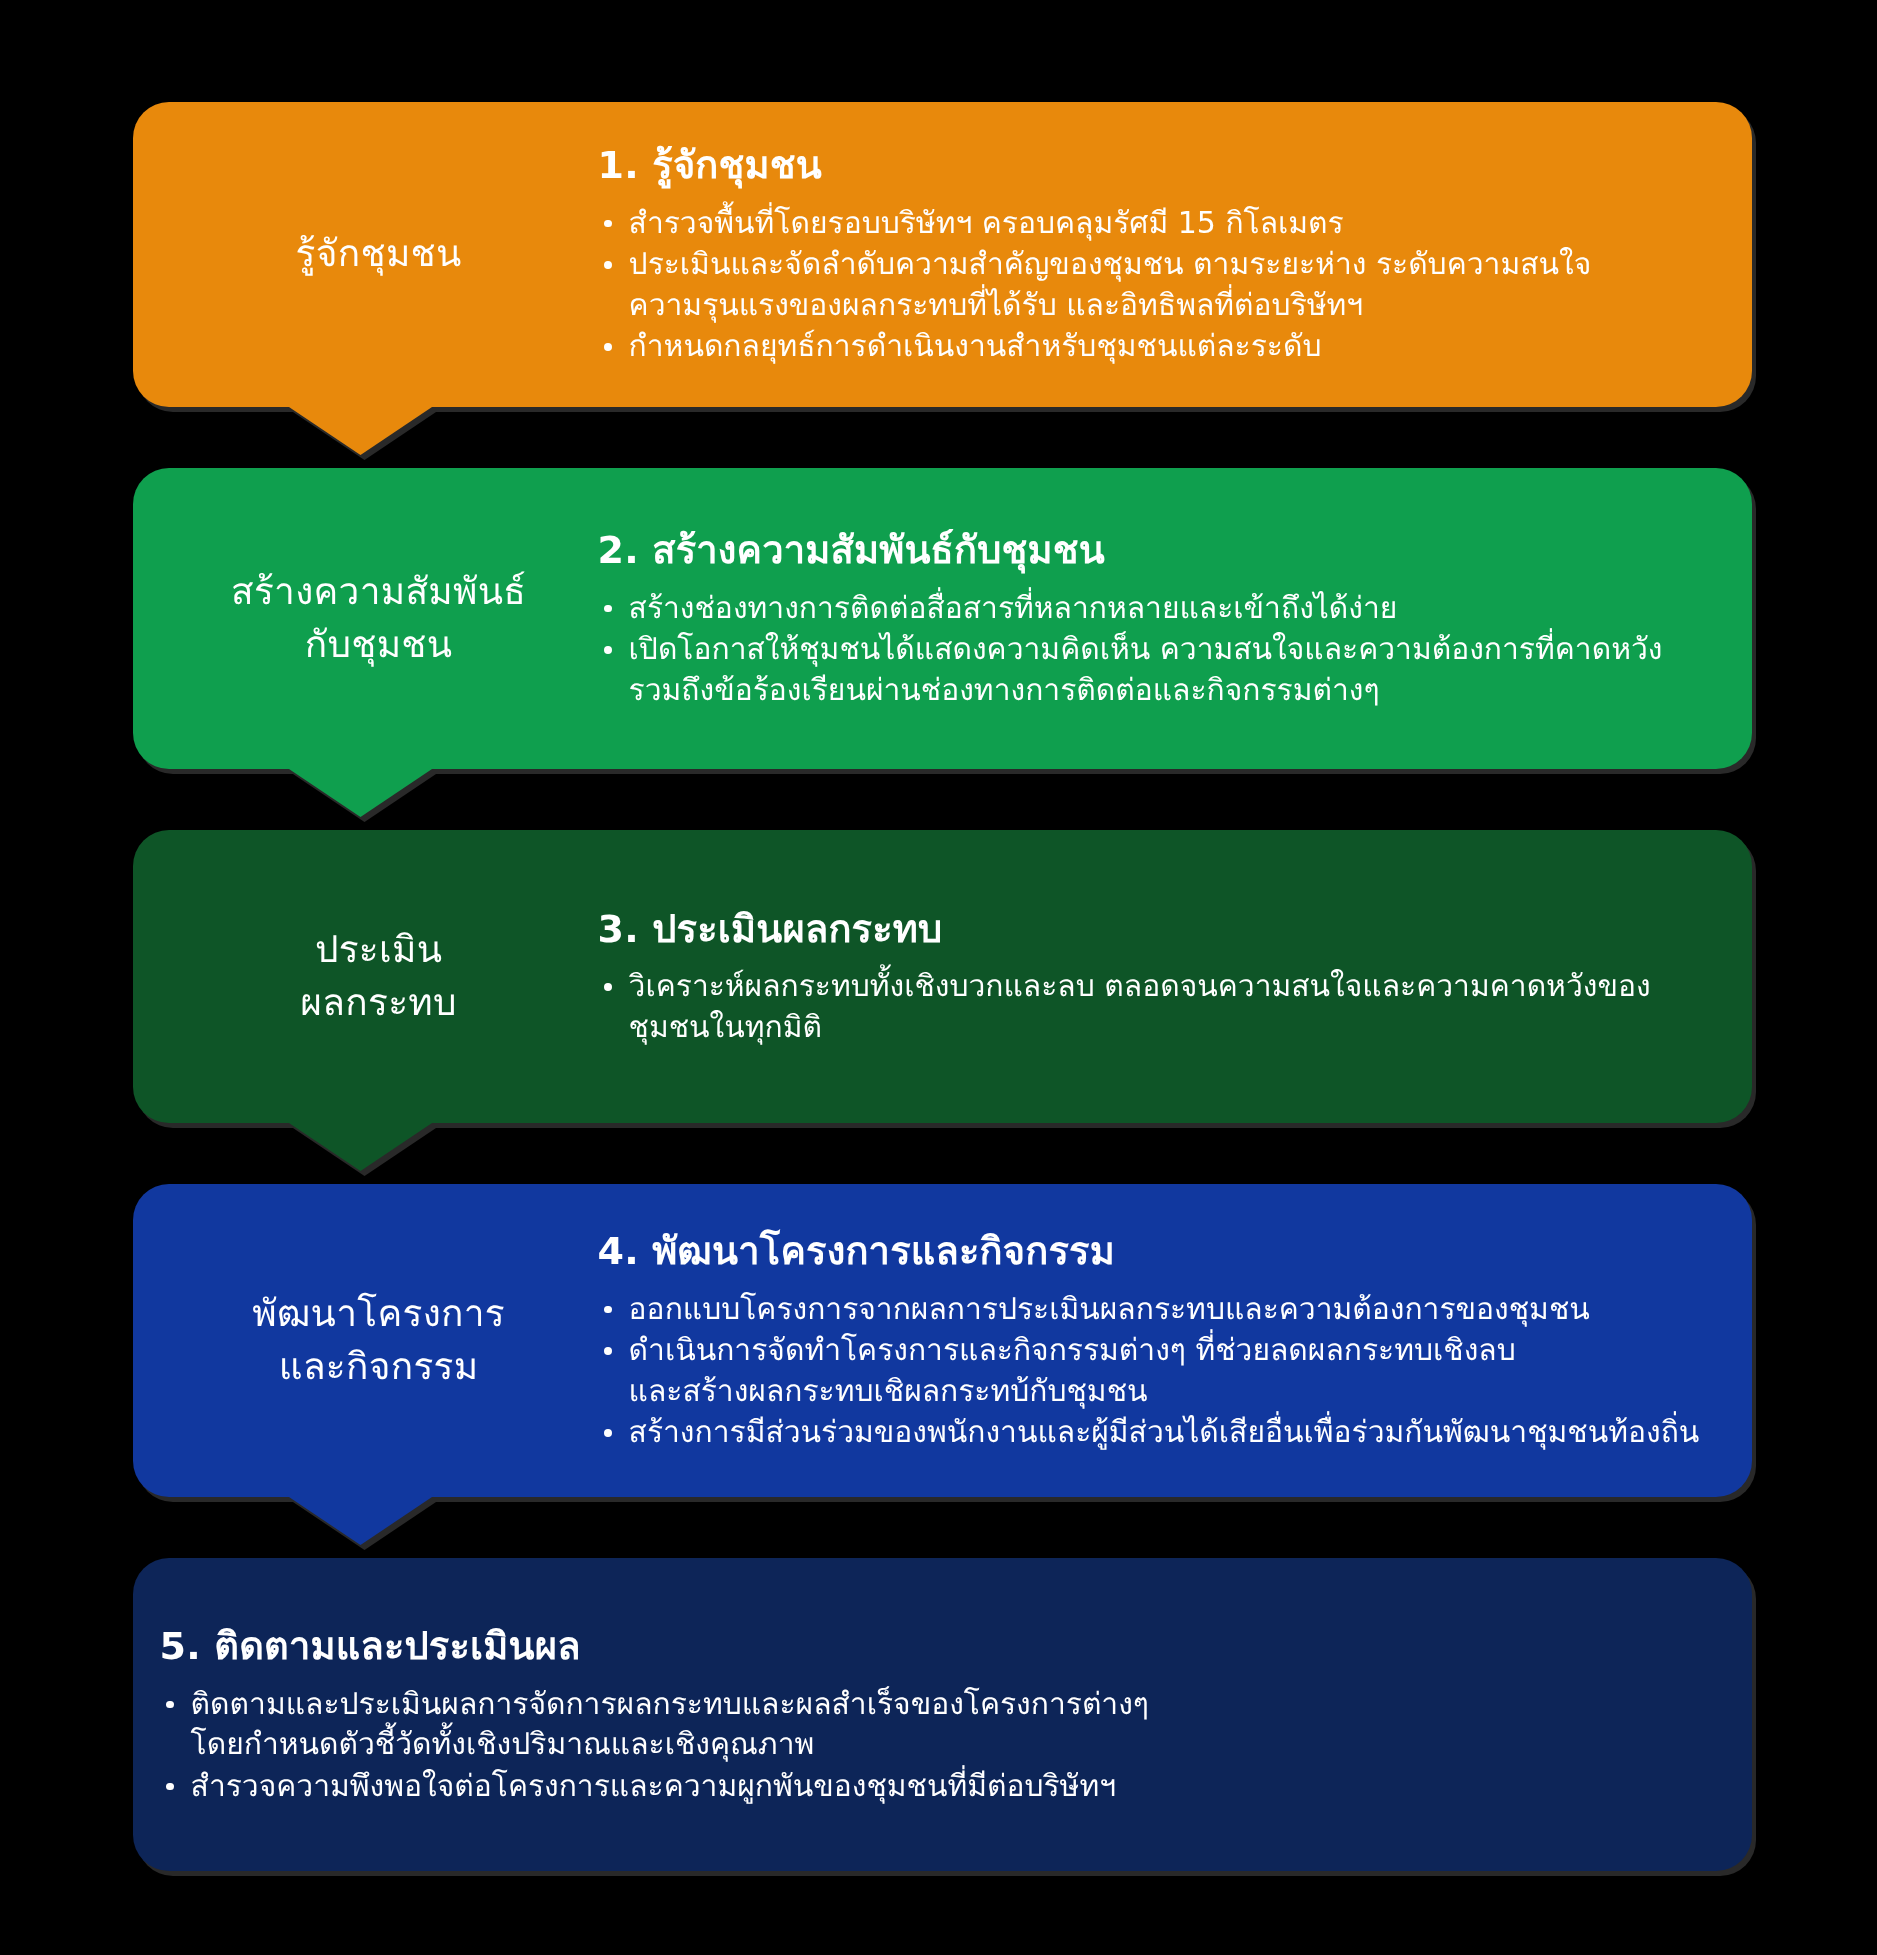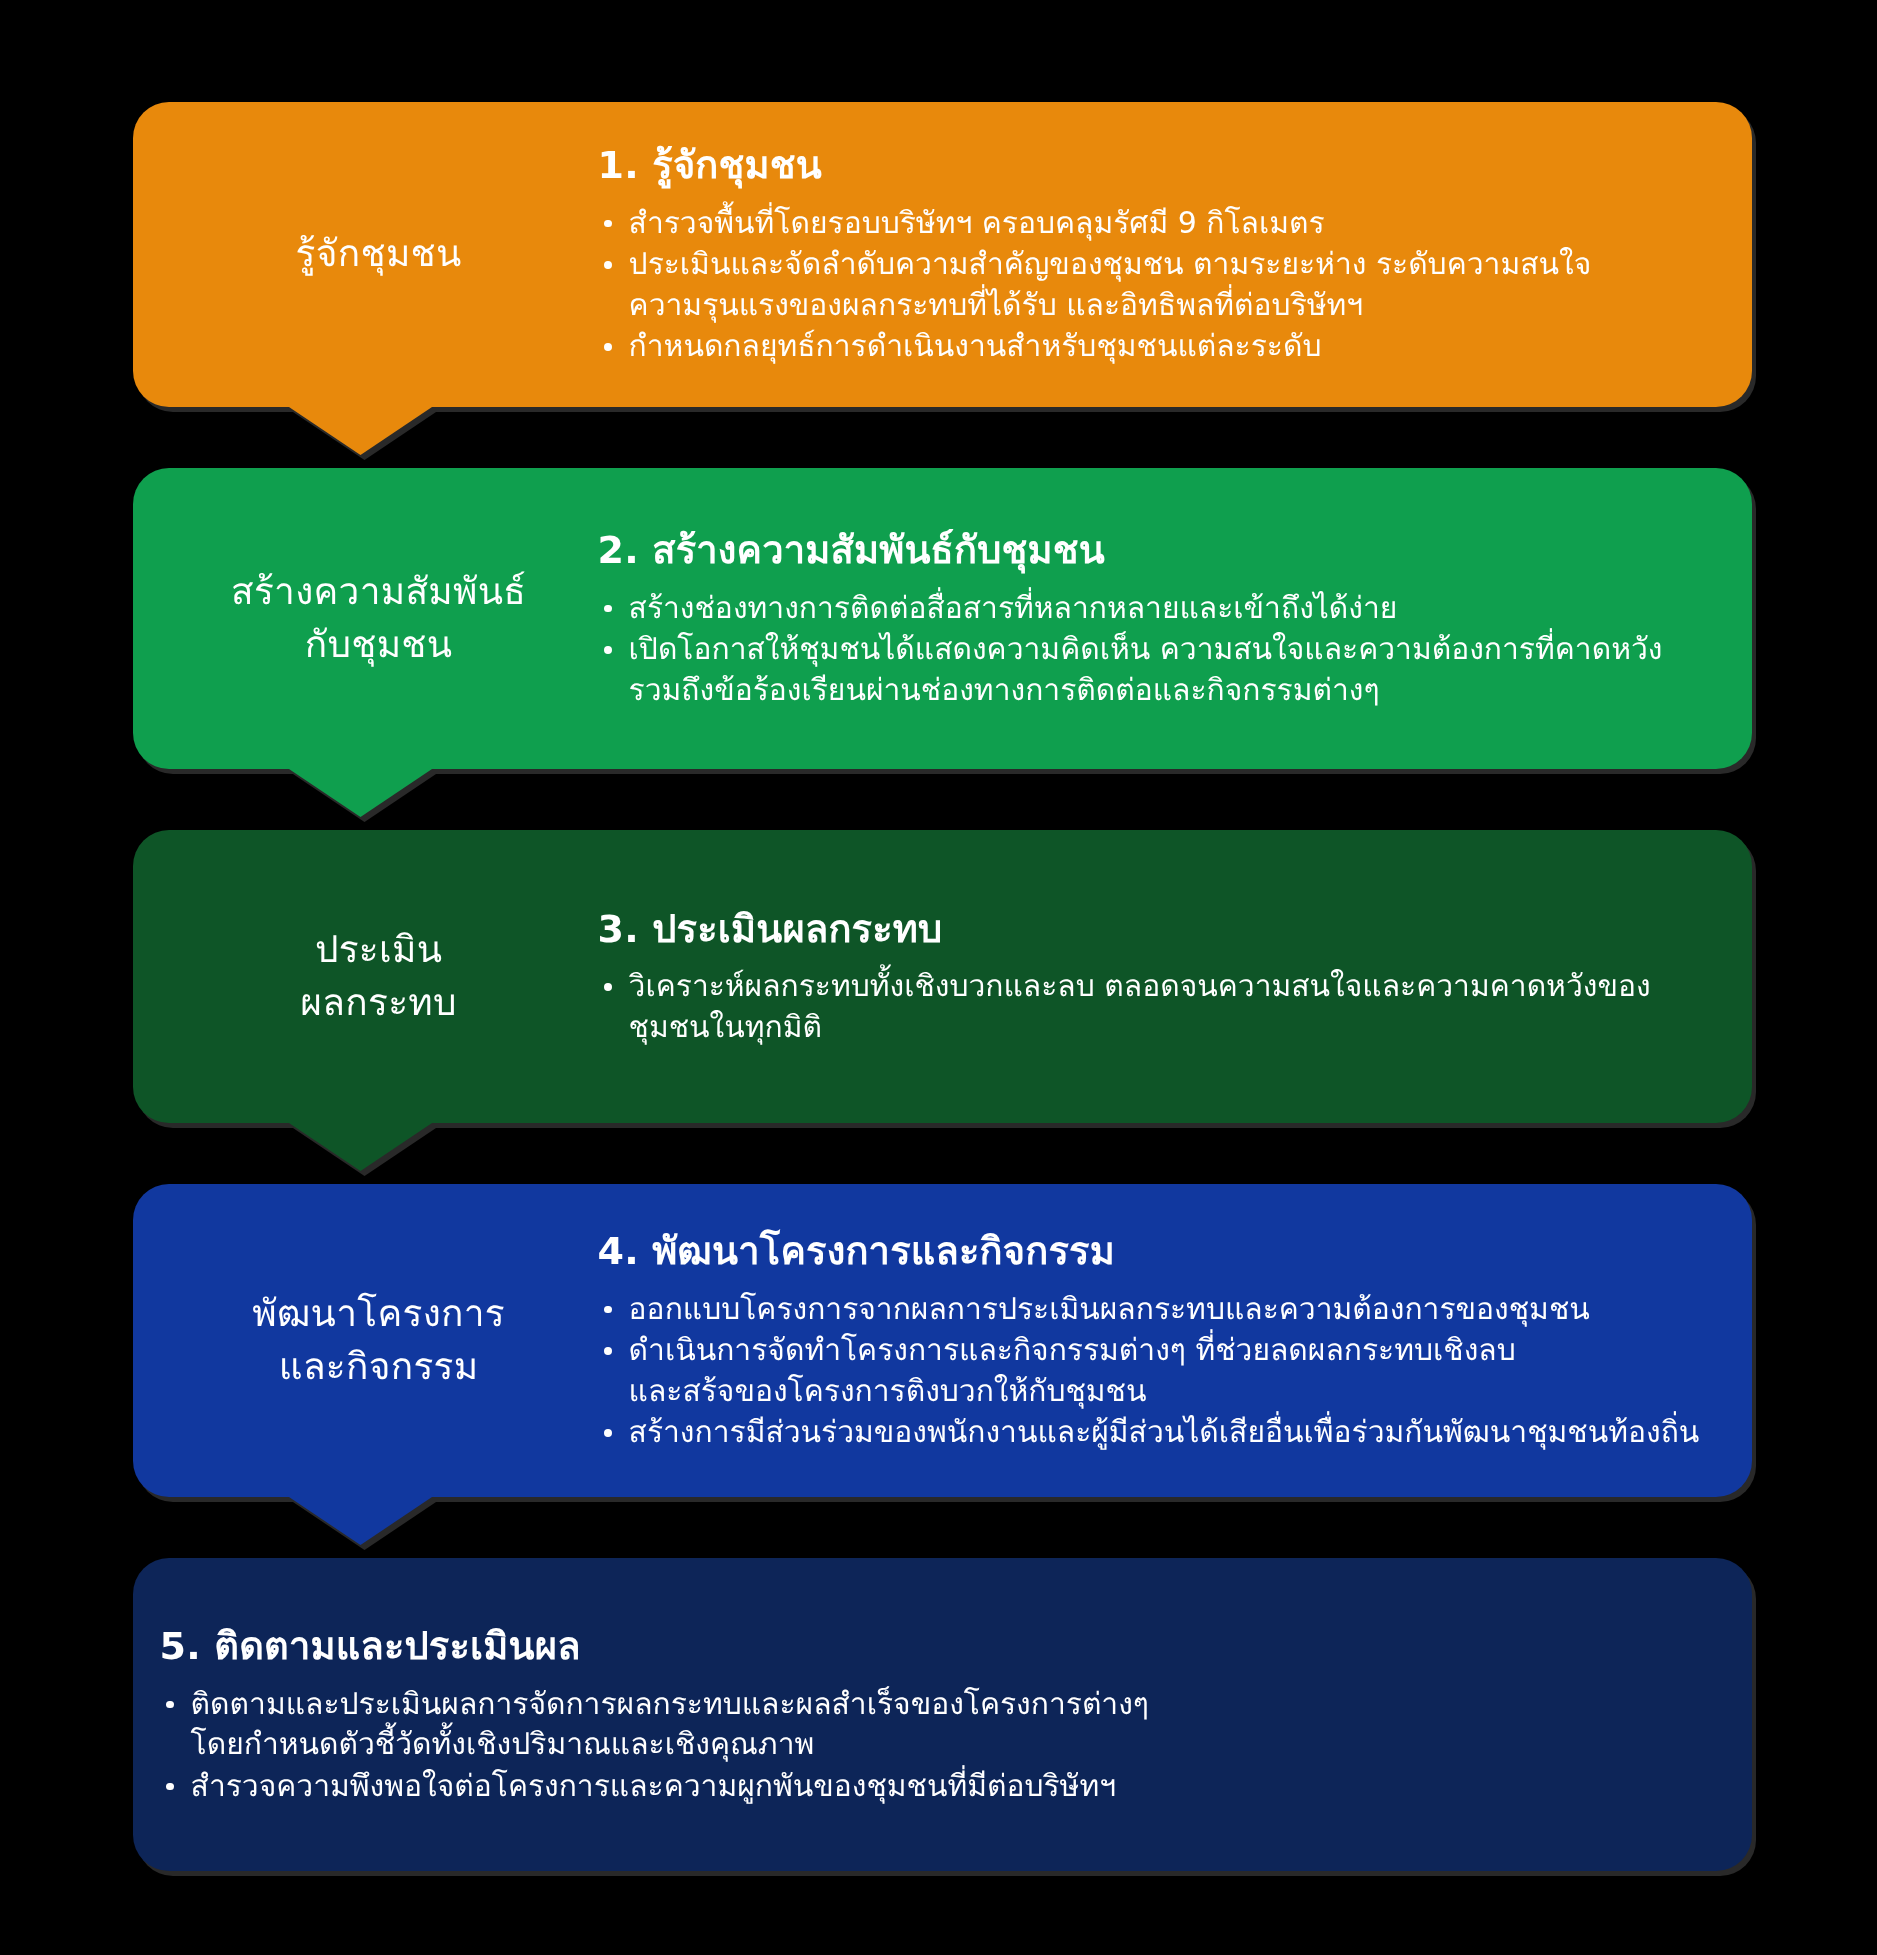--- a/index.html
+++ b/index.html
@@ -116,21 +116,21 @@
   <div class="flow">
 
     <div class="step s1">
       <div class="step-body">
         <div class="step-label">รู้จักชุมชน</div>
         <div class="step-content">
           <div class="step-heading">1. รู้จักชุมชน</div>
           <ul class="bullets">
             <li>
               <span class="dot"></span>
-              <span>สำรวจพื้นที่โดยรอบบริษัทฯ ครอบคลุมรัศมี 9 กิโลเมตร</span>
+              <span>สำรวจพื้นที่โดยรอบบริษัทฯ ครอบคลุมรัศมี 15 กิโลเมตร</span>
             </li>
             <li>
               <span class="dot"></span>
               <span>ประเมินและจัดลำดับความสำคัญของชุมชน ตามระยะห่าง ระดับความสนใจ</span>
               <span class="line2">ความรุนแรงของผลกระทบที่ได้รับ และอิทธิพลที่ต่อบริษัทฯ</span>
             </li>
             <li>
               <span class="dot"></span>
               <span>กำหนดกลยุทธ์การดำเนินงานสำหรับชุมชนแต่ละระดับ</span>
             </li>
@@ -192,21 +192,21 @@
         <div class="step-content">
           <div class="step-heading">4. พัฒนาโครงการและกิจกรรม</div>
           <ul class="bullets">
             <li>
               <span class="dot"></span>
               <span>ออกแบบโครงการจากผลการประเมินผลกระทบและความต้องการของชุมชน</span>
             </li>
             <li>
               <span class="dot"></span>
               <span>ดำเนินการจัดทำโครงการและกิจกรรมต่างๆ ที่ช่วยลดผลกระทบเชิงลบ</span>
-              <span class="line2">และสร้จของโครงการติงบวกให้กับชุมชน</span>
+              <span class="line2">และสร้างผลกระทบเชิผลกระทบ้กับชุมชน</span>
             </li>
             <li>
               <span class="dot"></span>
               <span>สร้างการมีส่วนร่วมของพนักงานและผู้มีส่วนได้เสียอื่นเพื่อร่วมกันพัฒนาชุมชนท้องถิ่น</span>
             </li>
           </ul>
         </div>
         <div class="tail"></div>
       </div>
     </div>

